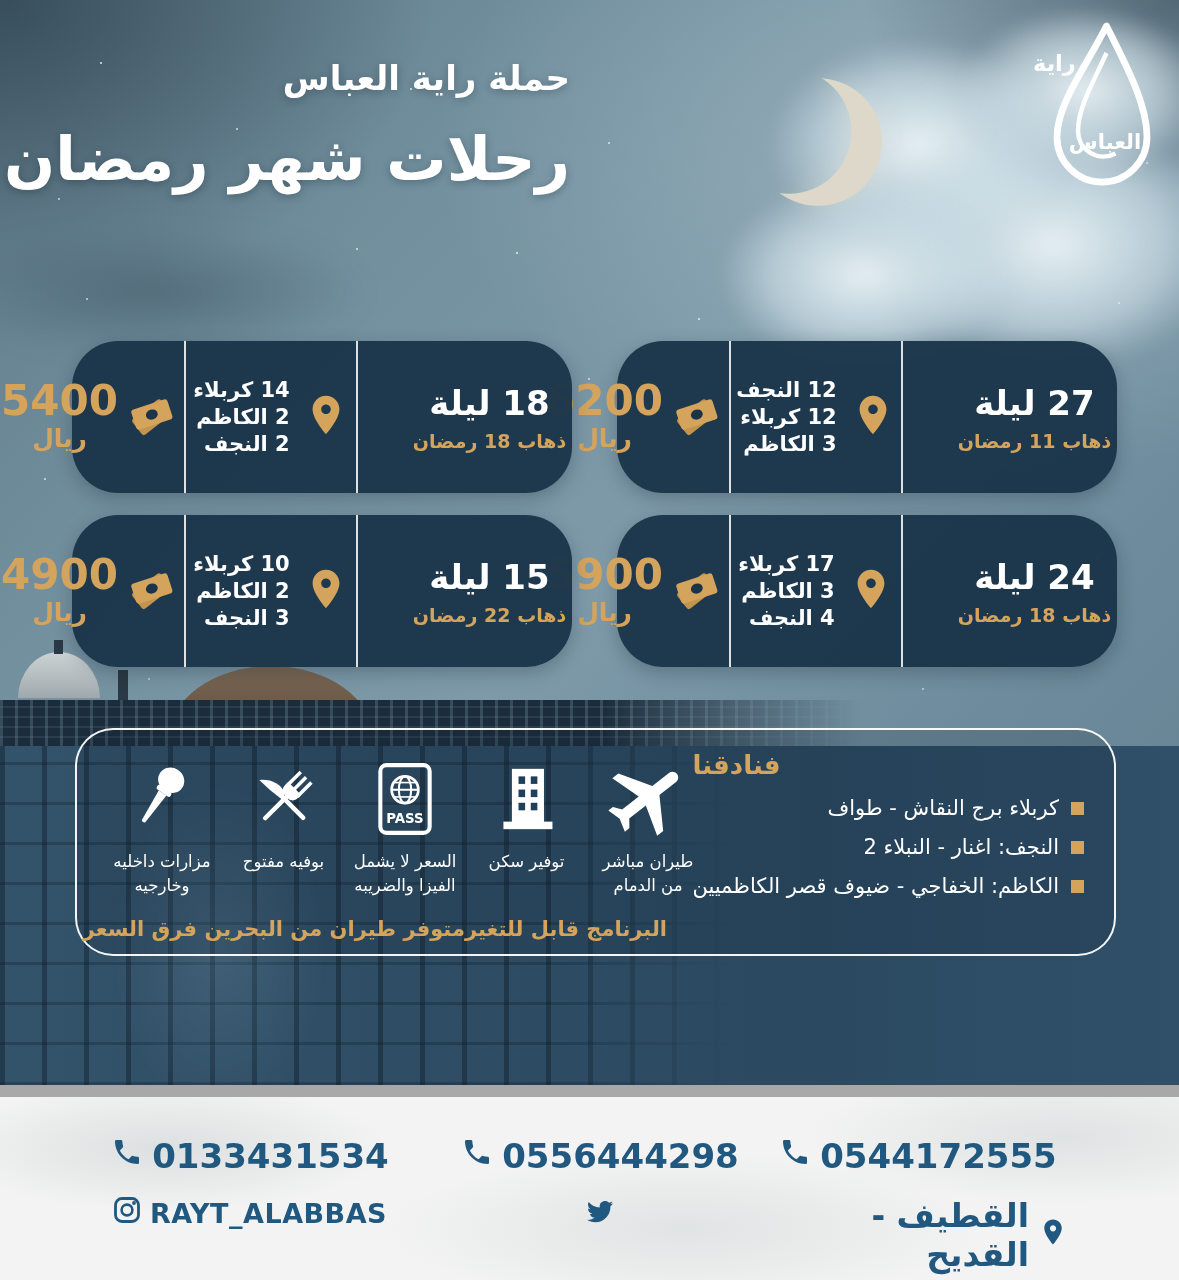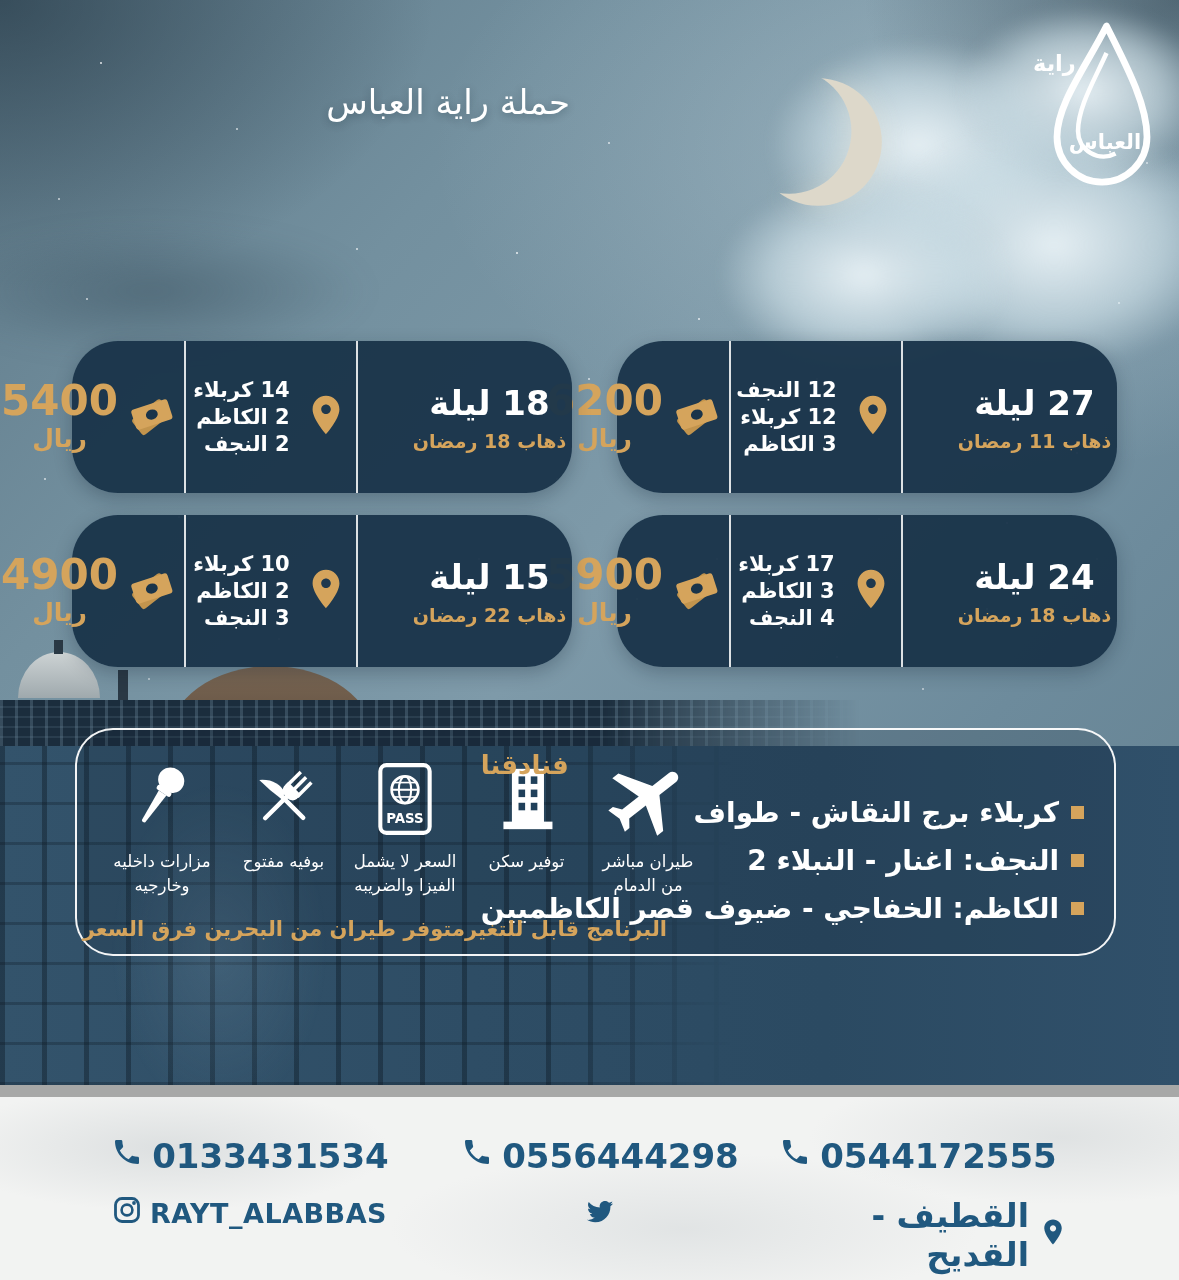--- a/index.html
+++ b/index.html
@@ -71,21 +71,21 @@
   .gray-band{position:absolute;left:0;top:1085px;width:1179px;height:12px;background:#a7a8a7;}
   .footer-bg{position:absolute;left:0;top:1097px;width:1179px;height:183px;background:#f2f3f2;}
   .footer-bg::before{content:"";position:absolute;inset:0;
     background:radial-gradient(320px 90px at 14% 28%, rgba(203,208,210,.55), transparent 70%),
       radial-gradient(420px 110px at 58% 72%, rgba(208,213,215,.5), transparent 70%),
       radial-gradient(360px 95px at 90% 22%, rgba(205,210,212,.5), transparent 70%);}
 
   
   .header{position:absolute;top:58px;right:609px;direction:rtl;text-align:right;color:#fff;
     text-shadow:0 2px 8px rgba(10,25,35,.3);}
-  .campaign{font-size:34px;font-weight:400;margin-top:24px;}
+  .campaign{font-size:34px;font-weight:700;}
   .main-title{font-size:60px;font-weight:700;margin-top:26px;white-space:nowrap;}
   .logo{position:absolute;top:20px;right:16px;width:152px;height:168px;}
 
   
   .cards{position:absolute;top:341px;left:72px;width:1045px;display:grid;
     grid-template-columns:500px 500px;column-gap:45px;row-gap:22px;direction:rtl;}
   .trip-card{height:152px;background:rgba(26,52,74,.96);border-radius:46px;display:flex;direction:rtl;
     box-shadow:0 6px 18px rgba(10,25,40,.25);}
   .sec{display:flex;align-items:center;justify-content:center;margin-left:8px;}
   .sec-nights{flex:0 0 33%;flex-direction:column;gap:7px;padding-left:41px;}
@@ -100,21 +100,21 @@
   .price{color:#d5a45c;font-size:42px;font-weight:700;line-height:1;}
   .currency{color:#d5a45c;font-size:25px;font-weight:700;line-height:1.2;}
 
   
   .info-panel{position:absolute;left:75px;top:728px;width:1037px;height:224px;
     border:2px solid rgba(255,255,255,.95);border-radius:38px;background:rgba(16,34,50,.18);}
   .hotels{position:absolute;right:30px;top:20px;direction:rtl;text-align:left;}
   .hotels-title{color:#d5a45c;font-size:26px;font-weight:700;margin-bottom:16px;}
   .hotel-item{display:flex;align-items:center;gap:12px;margin-bottom:15px;direction:rtl;}
   .bullet{width:13px;height:13px;background:#d5a45c;flex:0 0 13px;}
-  .hotel-text{color:#fff;font-size:28px;font-weight:700;white-space:nowrap;}
+  .hotel-text{color:#fff;font-size:21px;font-weight:400;white-space:nowrap;}
   .features{position:absolute;left:28px;top:22px;width:600px;display:flex;justify-content:space-between;}
   .feature{width:114px;display:flex;flex-direction:column;align-items:center;}
   .feature .ic{height:94px;display:flex;align-items:center;justify-content:center;}
   .feature .cap{color:#fff;font-size:16.5px;font-weight:400;text-align:center;line-height:1.45;
     white-space:pre-line;margin-top:4px;direction:rtl;}
   .notes{position:absolute;left:30px;bottom:13px;width:560px;display:flex;
     justify-content:space-between;direction:rtl;}
   .note{color:#d5a45c;font-size:21px;font-weight:700;white-space:nowrap;}
 
   
@@ -156,20 +156,21 @@
   <div class="dome-small"></div>
   <div class="pole"></div>
   <div class="dome-big"></div>
   <div class="callig-band"></div>
   <div class="wall"></div>
   <div class="gray-band"></div>
   <div class="footer-bg"></div>
 
   <header class="header">
     <div class="campaign">حملة راية العباس</div>
+    <div class="main-title">رحلات شهر رمضان</div>
   </header>
 
   <div class="logo">
     <svg viewBox="0 0 100 112" width="152" height="168">
       <path d="M63,4 C50,30 30,56 30,78 a30,30 0 1 0 60,0 C90,56 76,30 63,4 Z" fill="none" stroke="#fff" stroke-width="4.5" stroke-linejoin="round"></path>
       <path d="M63,22 C55,40 44,58 44,74 a17,17 0 0 0 25,15" fill="none" stroke="#fff" stroke-width="3"></path>
       <text x="14" y="34" fill="#fff" font-size="15" font-weight="bold" font-family="DejaVu Sans, sans-serif">راية</text>
       <text x="62" y="86" fill="#fff" font-size="14" font-weight="bold" text-anchor="middle" font-family="DejaVu Sans, sans-serif">العباس</text>
     </svg>
   </div>

